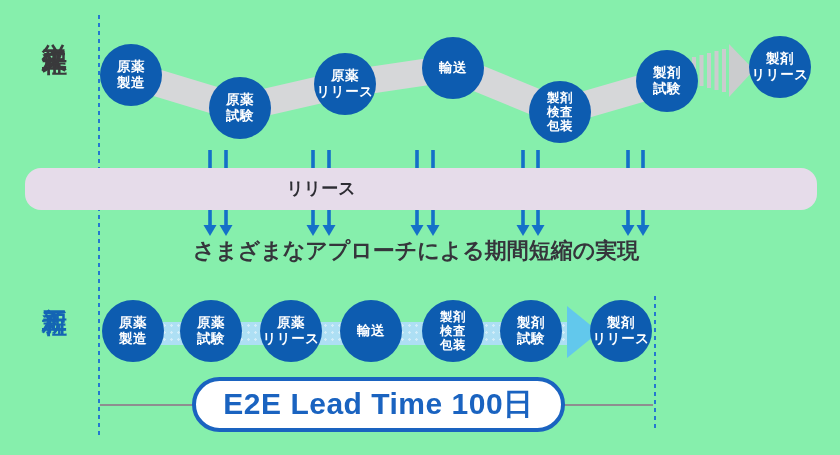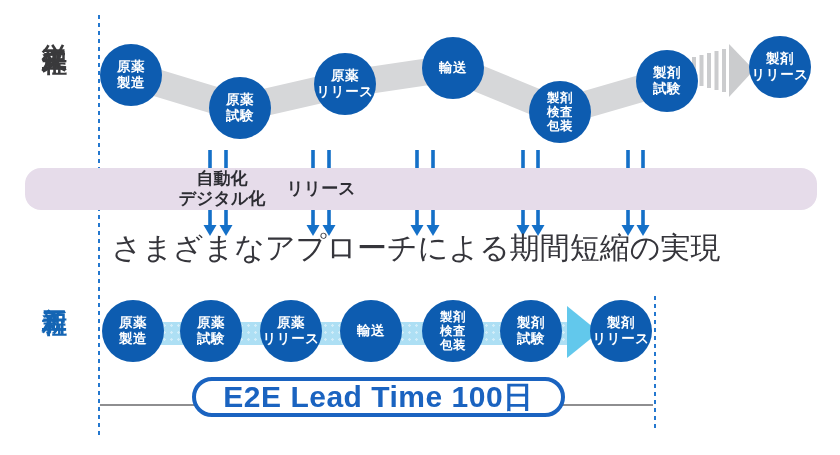--- a/index.html
+++ b/index.html
@@ -4,21 +4,21 @@
 <style>
   html,body{margin:0;padding:0;}
   body{
     font-family:"Liberation Sans","DejaVu Sans",sans-serif;
     background:#4b7152;
   }
   #stage{
     position:relative;
     width:840px;height:455px;
     overflow:hidden;
-    background:#ffffff;
+    background:#86efac;
   }
   
   .dash-v{
     position:absolute;width:2px;z-index:0;
     background:repeating-linear-gradient(to bottom,#2478cf 0 4px,transparent 4px 8px);
   }
   #dash-left{left:98px;top:15px;height:420px;}
   #dash-right{left:654px;top:296px;height:134px;}
 
   
@@ -53,22 +53,22 @@
   .vlabel{
     position:absolute;left:42px;z-index:5;
     writing-mode:vertical-rl;text-orientation:upright;
     font-size:25px;font-weight:800;letter-spacing:3px;line-height:1;
   }
   #legacy-label{top:24px;color:#3a3a3c;}
   #new-label{top:288px;color:#1465b4;}
 
   
   #headline{
-    position:absolute;left:0;top:228px;width:832px;z-index:3;
-    text-align:center;font-size:30px;font-weight:400;color:#35353b;
+    position:absolute;left:0;top:236px;width:832px;z-index:3;
+    text-align:center;font-size:22px;font-weight:700;color:#35353b;
   }
 
   
   #flow-band{
     position:absolute;left:133px;top:322px;width:434px;height:23px;z-index:2;
     background:#addff4;
     background-image:radial-gradient(rgba(255,255,255,.45) 1px,transparent 1.5px);
     background-size:7px 7px;
   }
   #flow-arrowhead{
@@ -76,21 +76,21 @@
     border-top:26px solid transparent;border-bottom:26px solid transparent;
     border-left:32px solid #62c8ec;
   }
 
   
   #lead-line{
     position:absolute;left:100px;top:404px;width:553px;height:2px;
     background:#8e8e90;z-index:1;
   }
   #lead-pill{
-    position:absolute;left:192px;top:377px;width:373px;height:40px;z-index:5;
+    position:absolute;left:192px;top:377px;width:373px;height:55px;z-index:5;
     background:#ffffff;border:4px solid #1a63c0;border-radius:32px;
     box-sizing:border-box;
     display:flex;align-items:center;justify-content:center;
     font-size:30px;font-weight:800;color:#1a63c0;letter-spacing:0.5px;
     white-space:nowrap;
   }
 </style>
 </head>
 <body>
 
@@ -159,22 +159,20 @@
   <div class="circle" style="left:636px;top:50px">
     <span>製剤
 試験</span>
     </div>
   <div class="circle" style="left:749px;top:36px">
     <span>製剤
 リリース</span>
     </div>
 
   <div id="imp-band"></div>
-  <div class="imp-label" style="left:147px">自動化
-デジタル化</div>
   <div class="imp-label" style="left:246px">リリース</div>
 
   <div id="headline">さまざまなアプローチによる期間短縮の実現</div>
 
   <div id="flow-band"></div>
   <div id="flow-arrowhead"></div>
 
   <div class="circle" style="left:102px;top:300px">
     <span>原薬
 製造</span>

